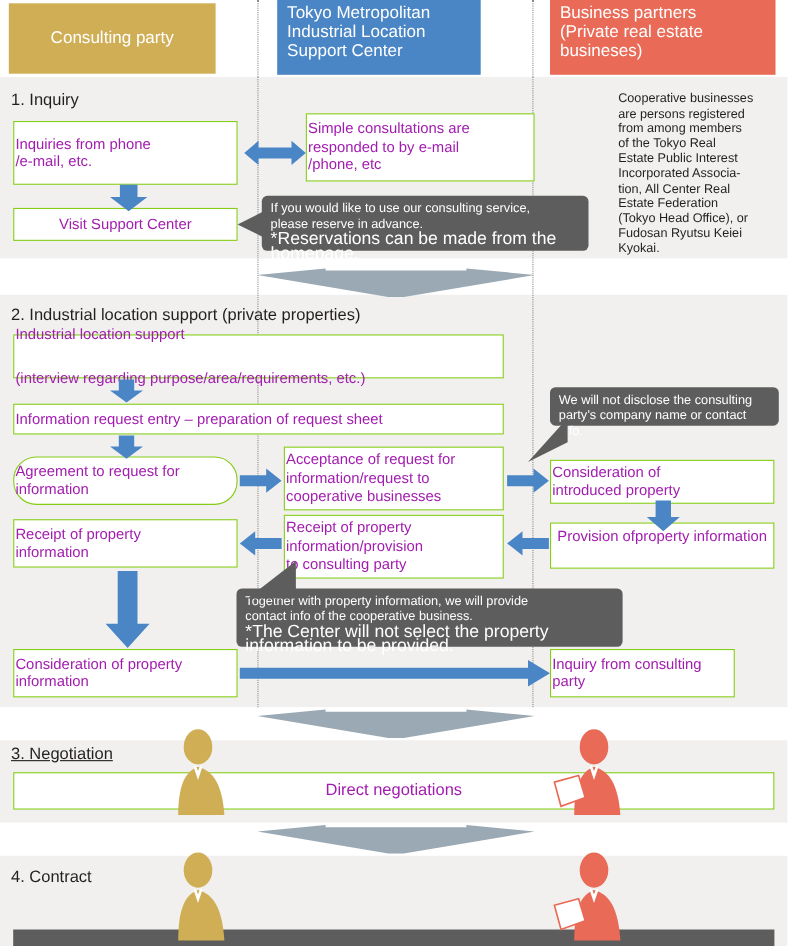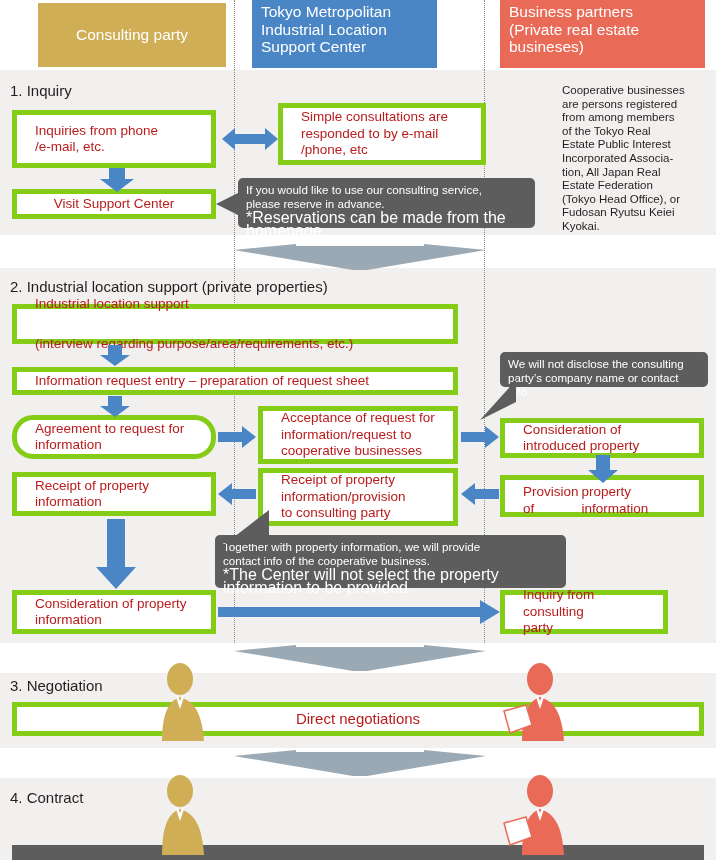--- a/index.html
+++ b/index.html
@@ -26,23 +26,23 @@
 
   
   .lanesep{position:absolute;width:0;border-left:1px dotted #8a8a8a;}
 
   
   .sec-title{position:absolute;font-size:15px;line-height:18px;color:#231f20;}
 
   
   .pbox{
     position:absolute;box-sizing:border-box;
-    background:#ffffff;border:5px solid #84cc16;
-    font-size:13.5px;line-height:16.5px;color:#b91c1c;
-    padding:4px 18px;display:flex;align-items:center;
+    background:#ffffff;border:1px solid #84cc16;
+    font-size:13.5px;line-height:16.5px;color:#a21caf;
+    padding:4px 1px;display:flex;align-items:center;
   }
   .pbox.center{justify-content:center;text-align:center;}
   .pbox .txt{display:block;}
 
   
   .darkbar{
     position:absolute;box-sizing:border-box;background:#5d5d5d;
     color:#ffffff;font-size:15px;display:flex;align-items:flex-end;justify-content:center;
     z-index:6;
     margin-top:32px;
@@ -68,21 +68,21 @@
 <body>
 
 <div class="band" style="top:70px;height:165px;"></div>
 <div class="band-white" style="top:235px;height:33px;"></div>
 <div class="band" style="top:268px;height:375px;"></div>
 <div class="band-white" style="top:643px;height:30px;"></div>
 <div class="band" style="top:673px;height:75px;"></div>
 <div class="band-white" style="top:748px;height:30px;"></div>
 <div class="band" style="top:778px;height:82px;"></div>
 
-<div class="lane-head center" style="left:8px;top:3px;width:188px;height:64px;background:#cfae56;margin-left:30px;">
+<div class="lane-head center" style="left:8px;top:3px;width:188px;height:64px;background:#cfae56;">
   <span>Consulting party</span>
 </div>
 
 <div class="lane-head topleft" style="left:252px;top:0px;width:185px;height:68px;background:#4a86c5;flex-direction:column;padding-left:9px;padding-top:3px;">
   <span>Tokyo Metropolitan</span>
   <span>Industrial Location</span>
   <span>Support Center</span>
 </div>
 
 <div class="lane-head topleft" style="left:500px;top:0px;width:205px;height:68px;background:#e96b57;flex-direction:column;padding-left:9px;padding-top:3px;">
@@ -136,21 +136,21 @@
     </svg>
 </div>
 
 <div class="plaintext" style="left:562px;top:84px;width:150px;">
   <span style="display:block;">Cooperative businesses</span>
   <span style="display:block;">are persons registered</span>
   <span style="display:block;">from among members</span>
   <span style="display:block;">of the Tokyo Real</span>
   <span style="display:block;">Estate Public Interest</span>
   <span style="display:block;">Incorporated Associa-</span>
-  <span style="display:block;">tion, All Japan Real</span>
+  <span style="display:block;">tion, All Center Real</span>
   <span style="display:block;">Estate Federation</span>
   <span style="display:block;">(Tokyo Head Office), or</span>
   <span style="display:block;">Fudosan Ryutsu Keiei</span>
   <span style="display:block;">Kyokai.</span>
 </div>
 
 <div class="abs" style="left:234px;top:244px;z-index:4;">
   <svg width="252" height="26" viewBox="0 0 252 26">
     <polygon points="0,6 62,0 62,2 190,2 190,0 252,6 133,26 119,26" fill="#9aa9b3"></polygon>
   </svg>
@@ -283,21 +283,21 @@
   <span class="txt">Inquiry from consulting</span>
   <span class="txt">party</span>
 </div>
 
 <div class="abs" style="left:234px;top:645px;z-index:4;">
   <svg width="252" height="26" viewBox="0 0 252 26">
     <polygon points="0,6 62,0 62,2 190,2 190,0 252,6 133,26 119,26" fill="#9aa9b3"></polygon>
   </svg>
 </div>
 
-<div class="sec-title" style="left:10px;top:677px;">3. Negotiation</div>
+<div class="sec-title" style="left:10px;top:677px;text-decoration:underline;">3. Negotiation</div>
 
 <div class="pbox center" style="left:12px;top:702px;width:692px;height:34px;font-size:15px;">
   <span class="txt">Direct negotiations</span>
 </div>
 
 <div class="abs" style="left:152px;top:663px;z-index:6;">
   <svg width="60" height="78" viewBox="0 0 60 78">
     <g fill="#cfae56">
       <ellipse cx="28" cy="16" rx="13" ry="16"></ellipse>
       <path d="M10 78 C10 52 16 38 28 34 C42 38 50 50 52 78 Z"></path>

